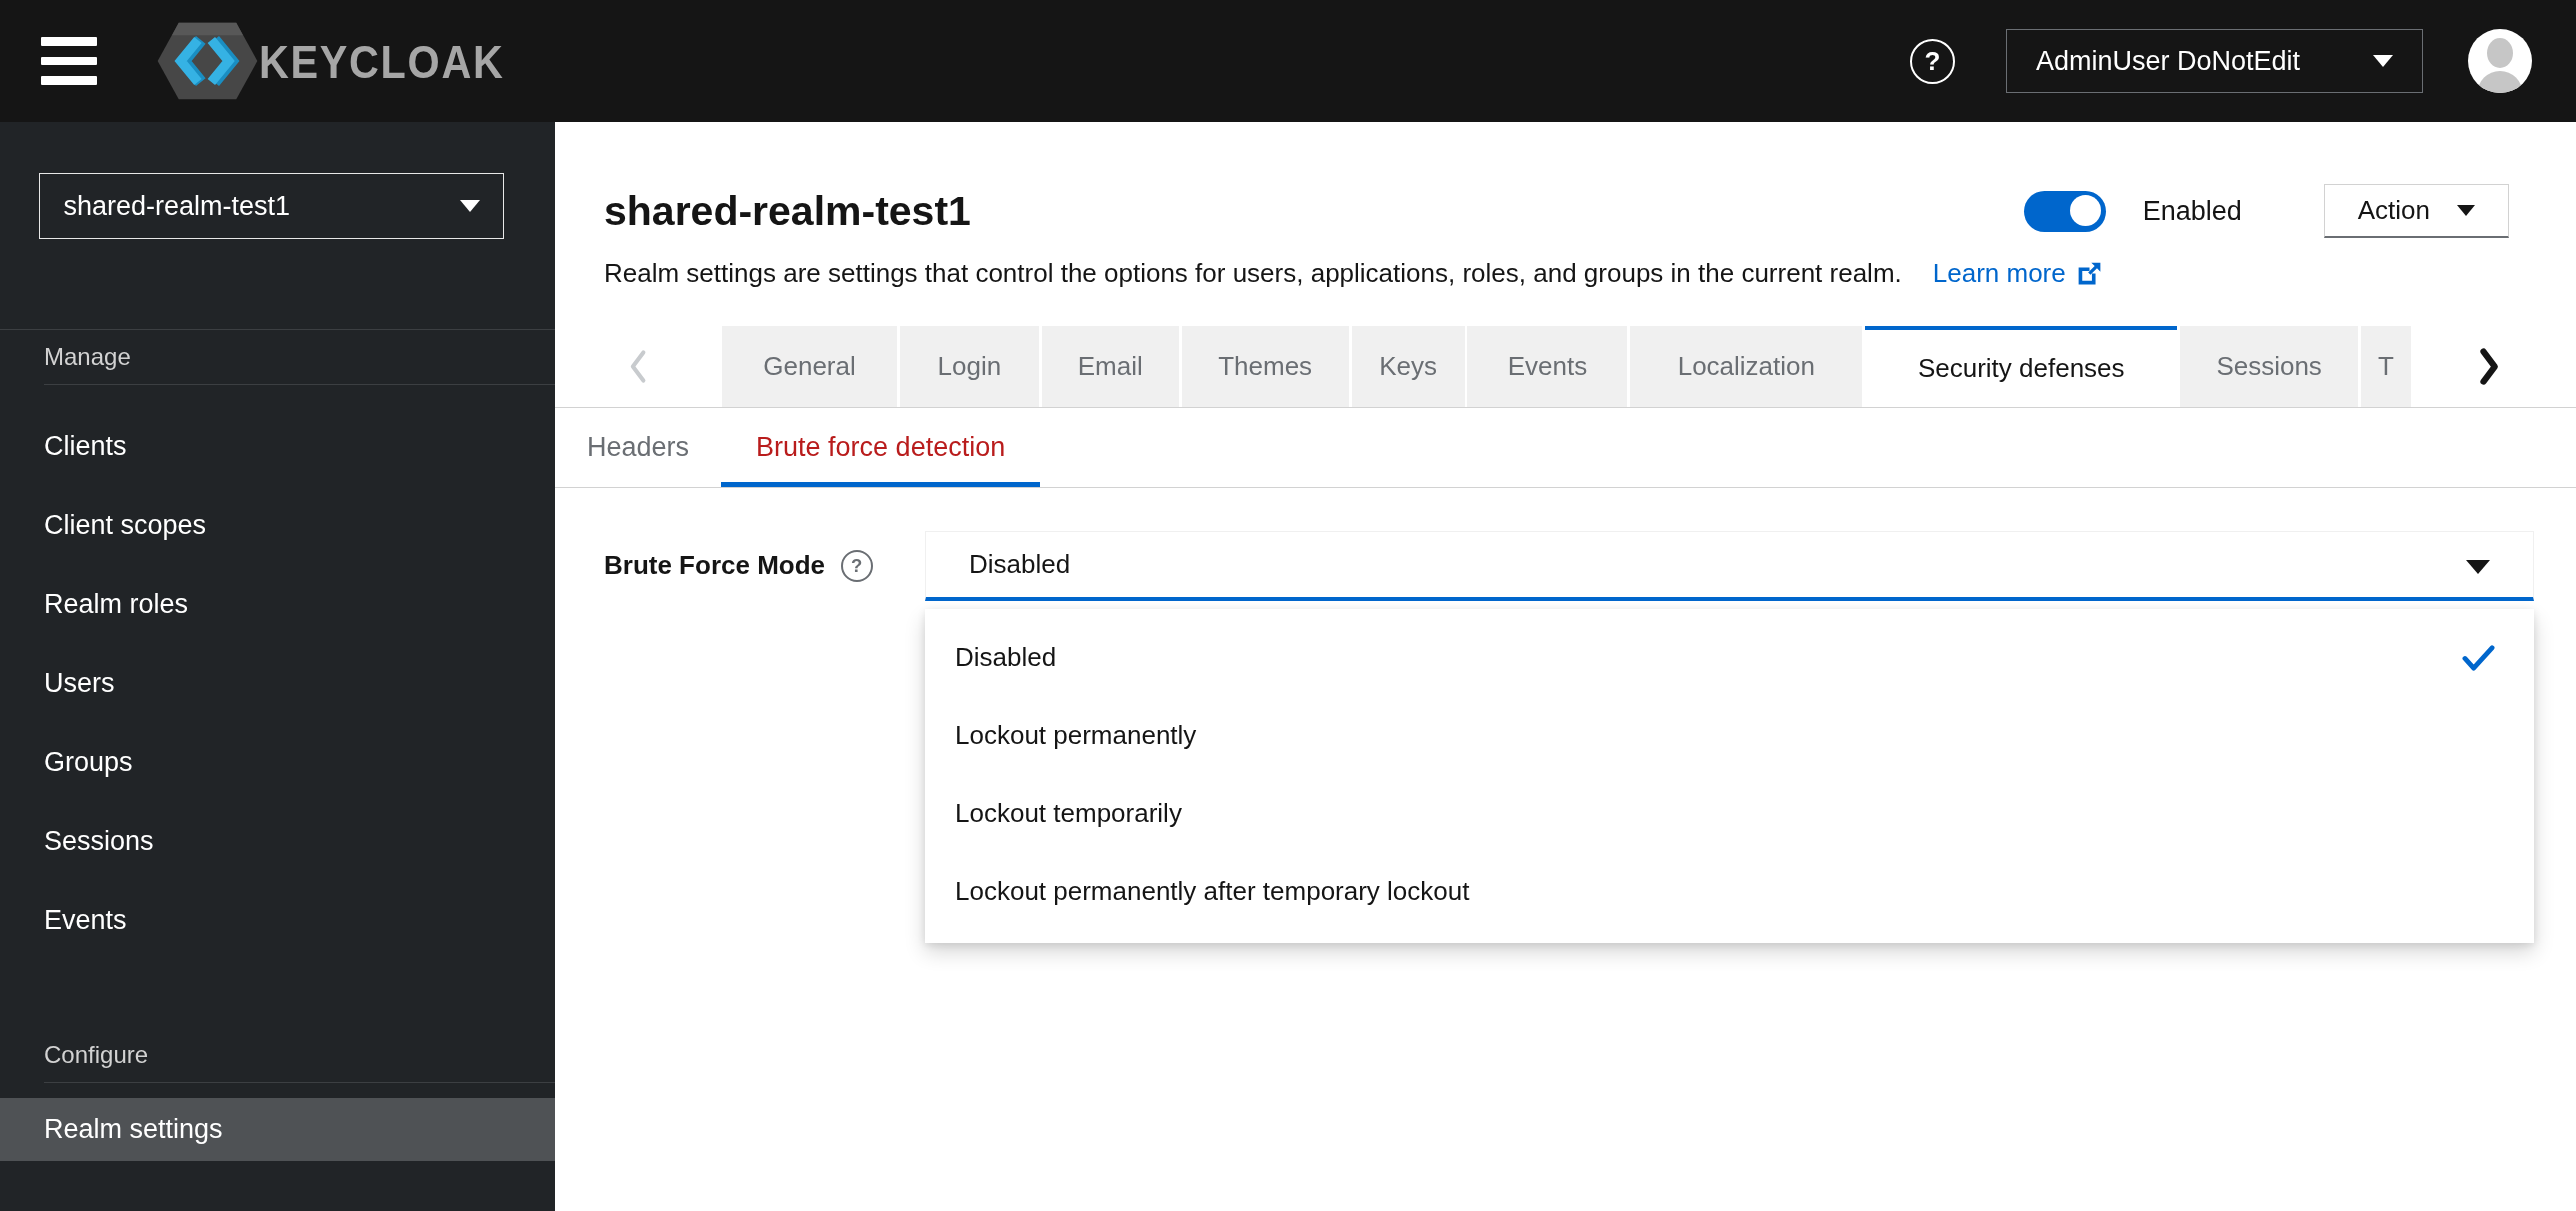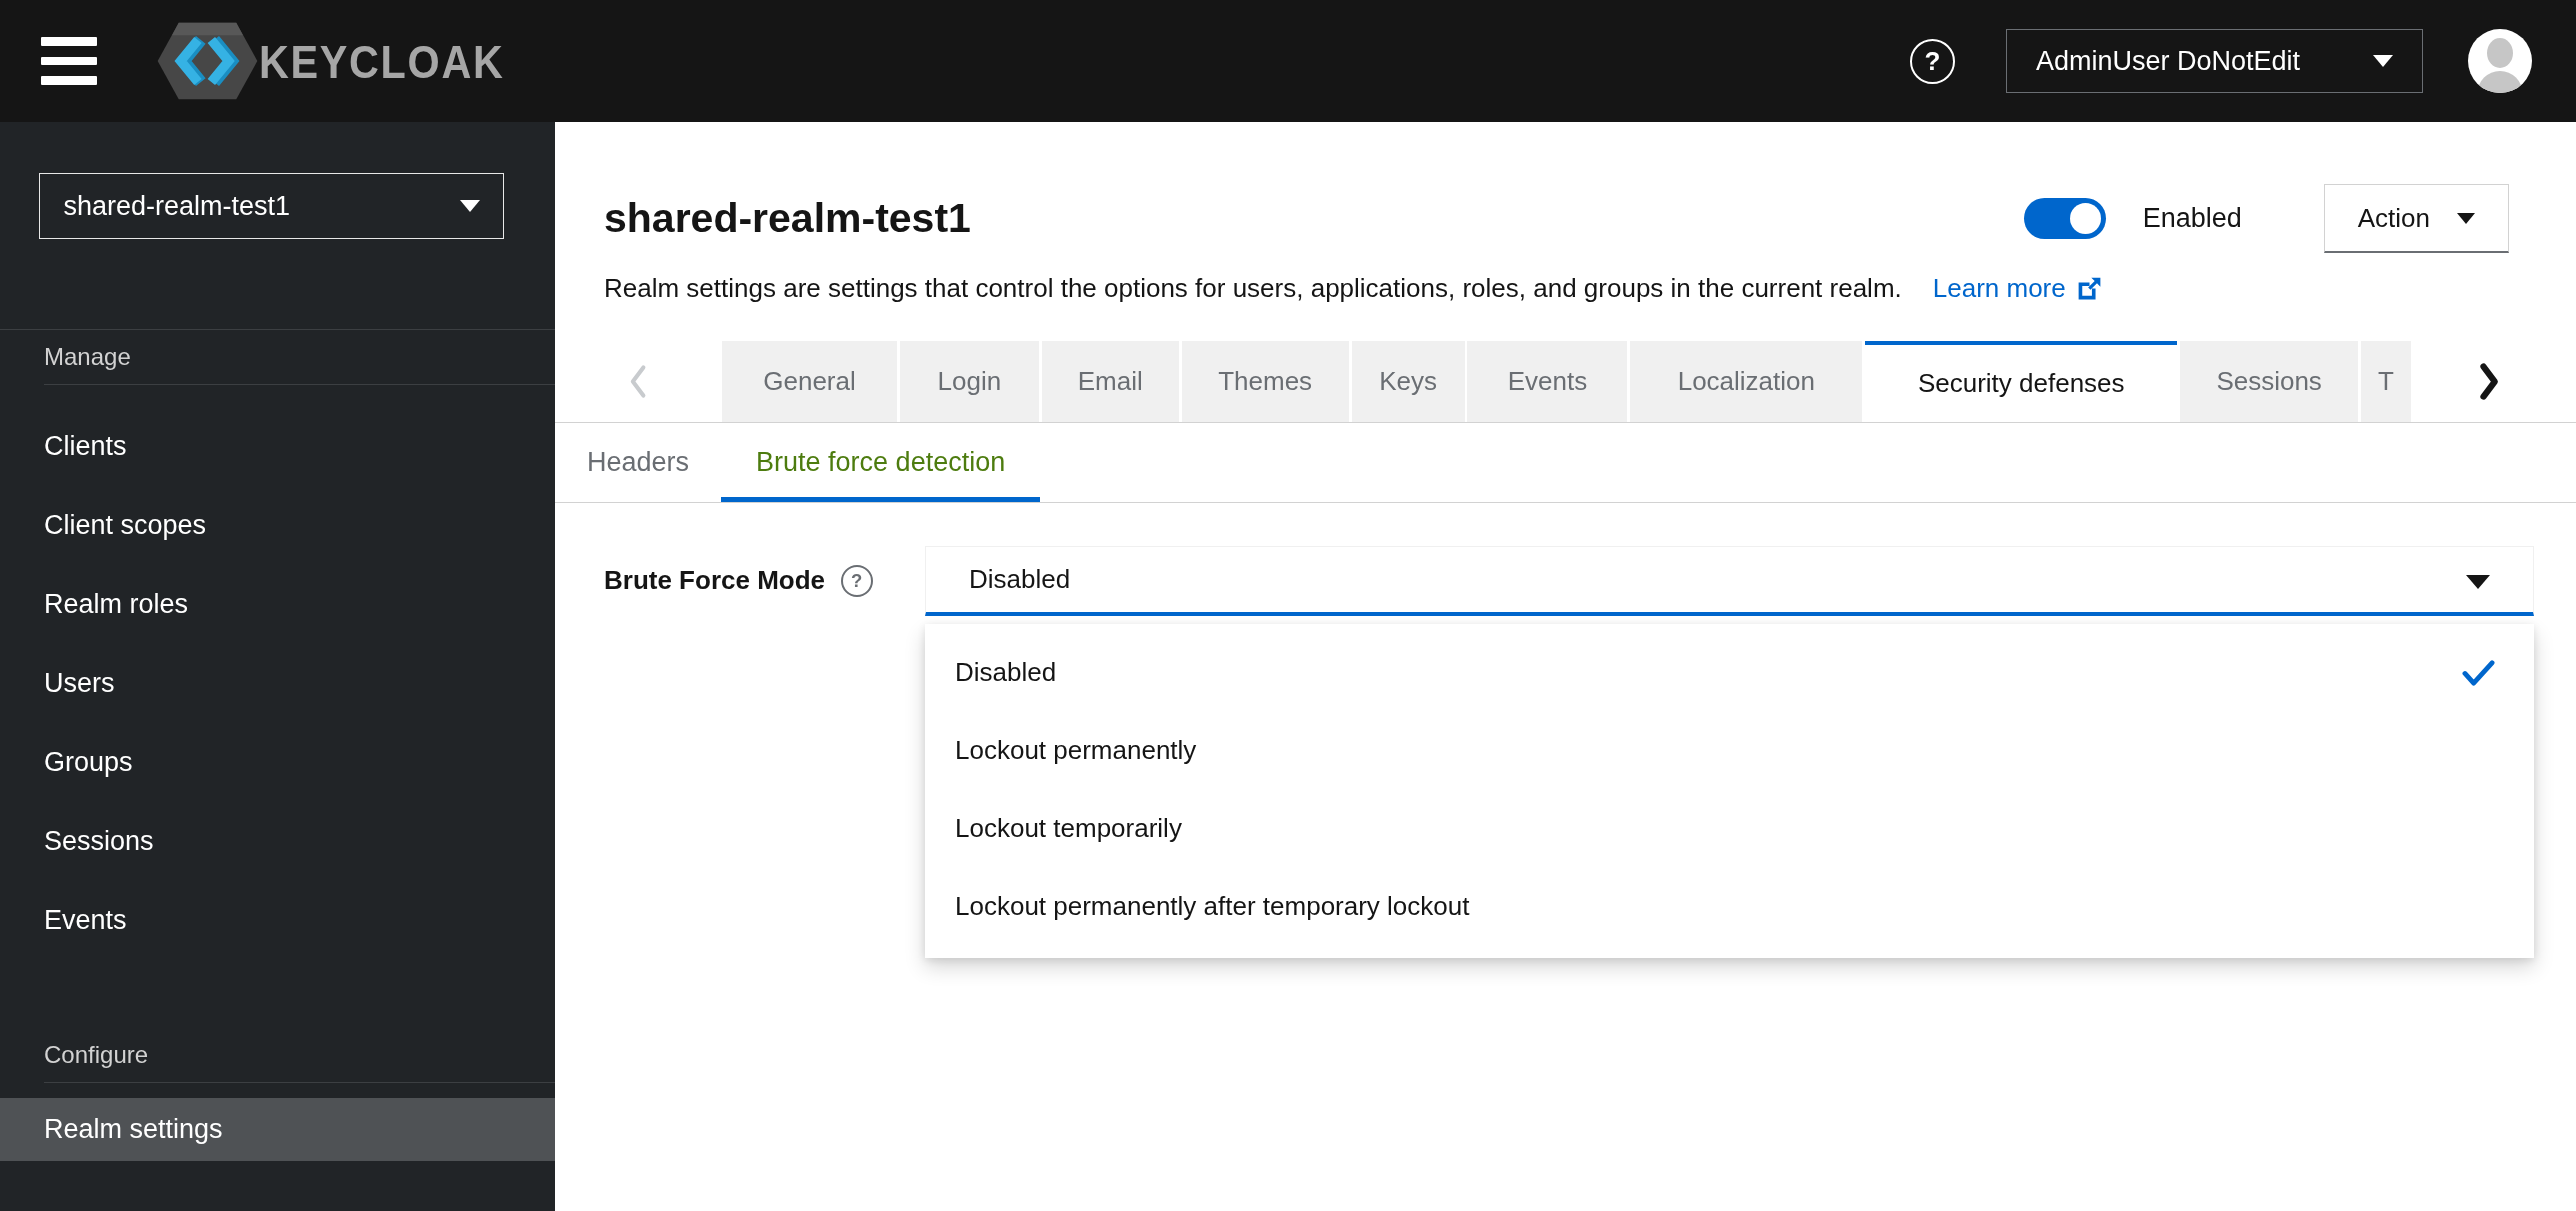--- a/index.html
+++ b/index.html
@@ -41,38 +41,38 @@
   .nav-item.active { background:#4f5255; height:63px; }
   
   .main { flex:1; background:#fff; display:flex; flex-direction:column; min-width:0; }
   .page-head { padding:62px 67px 0 49px; }
   .head-row { display:flex; align-items:center; }
   .page-title { font-size:41px; font-weight:700; color:#151515; }
   .toggle-group { display:flex; align-items:center; gap:37px; margin-right:82px; }
   .toggle { width:82px; height:41px; border-radius:20.4px; background:#0066cc; position:relative; cursor:pointer; display:inline-block; }
   .toggle .knob { position:absolute; right:4.9px; top:4.9px; width:31px; height:31px; border-radius:50%; background:#fff; }
   .toggle-label { font-size:27px; }
-  .action-btn { height:69px; background:#fff; border:1.9px solid #d2d2d2; border-bottom:2.9px solid #6a6e73; font-size:26px; font-family:inherit; color:#151515;
+  .action-btn { height:54px; background:#fff; border:1.9px solid #d2d2d2; border-bottom:2.9px solid #6a6e73; font-size:26px; font-family:inherit; color:#151515;
     display:inline-flex; align-items:center; gap:27px; padding:0 33px; cursor:pointer; }
   .action-btn .caret { border-left-width:9.7px; border-right-width:9.7px; border-top-width:11.7px; }
   .desc-row { margin-top:19.5px; display:flex; align-items:center; gap:31px; font-size:26px; }
   .learn-more { display:inline-flex; align-items:center; gap:9.7px; color:#0066cc; text-decoration:none; font-size:26px; cursor:pointer; }
   
   .tab-bar { margin-top:37px; display:flex; align-items:stretch; height:82px; border-bottom:1.9px solid #d2d2d2; }
   .scroll-btn { display:flex; align-items:center; justify-content:center; background:#fff; border:none; cursor:pointer; }
   .scroll-btn.left { width:167px; flex:0 0 167px; }
   .scroll-btn.right { width:88px; margin-left:33px; }
   .tabs { display:flex; gap:2.9px; }
   .tab { background:#f0f0f0; color:#6a6e73; font-size:26px; display:flex; align-items:center; justify-content:center; cursor:pointer; overflow:hidden; white-space:nowrap; flex:none; }
   .tab.active { background:#fff; color:#151515; border-top:4.9px solid #0066cc; position:relative; }
   .tab.active::after { content:""; position:absolute; left:0; right:0; bottom:-1.9px; height:1.9px; background:#fff; }
   
   .subtab-bar { height:80px; display:flex; align-items:stretch; border-bottom:1.9px solid #d2d2d2; }
   .subtab { display:flex; align-items:center; font-size:27px; color:#6a6e73; cursor:pointer; padding:0 32px; }
-  .subtab.active { color:#4d7c0f; padding:0 35px; box-shadow:inset 0 -4.9px 0 #0066cc; }
+  .subtab.active { color:#b91c1c; padding:0 35px; box-shadow:inset 0 -4.9px 0 #0066cc; }
   
   .content { padding:43px 42px 0 49px; flex:1; }
   .form-row { display:flex; align-items:flex-start; }
   .label-col { flex:0 0 321px; height:70px; display:flex; align-items:center; gap:15.6px; }
   .field-label { font-size:26px; font-weight:700; }
   .help-icon { width:32px; height:32px; border:2.4px solid #6a6e73; border-radius:50%; color:#6a6e73; font-size:18.5px; font-weight:700;
     display:inline-flex; align-items:center; justify-content:center; cursor:pointer; }
   .select-col { flex:1; position:relative; }
   .select { width:100%; height:70px; background:#fff; border:1.9px solid #f0f0f0; border-bottom:4.9px solid #0066cc; font-size:26px; font-family:inherit; color:#151515;
     text-align:left; padding:0 88px 0 43px; cursor:pointer; position:relative; }

